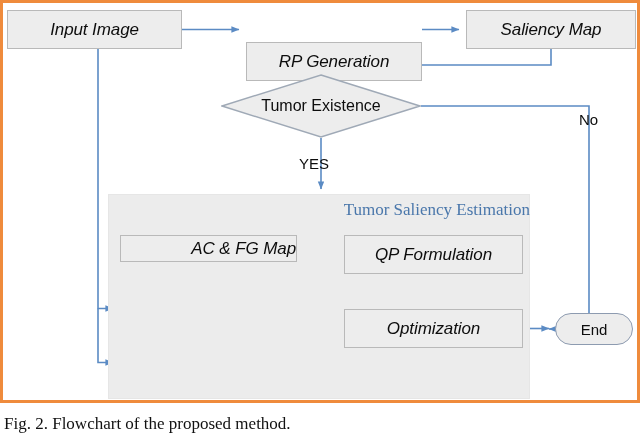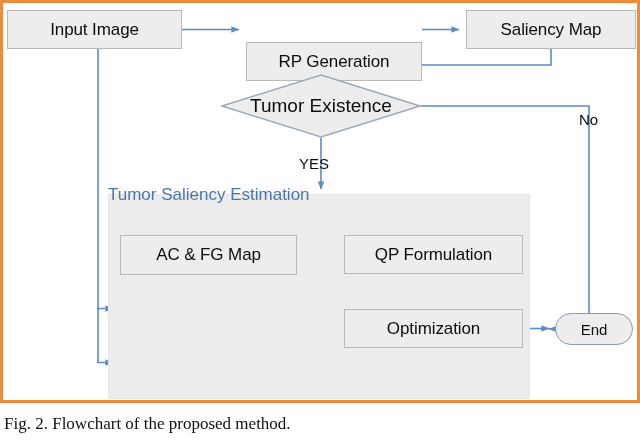--- a/index.html
+++ b/index.html
@@ -41,20 +41,21 @@
     background: #ededed;
     border: 1px solid #b9b9b9;
     box-sizing: border-box;
     display: flex;
     align-items: center;
     justify-content: center;
     color: #0d0d0d;
     font-size: 17px;
     letter-spacing: -0.1px;
     white-space: nowrap;
+    font-style: italic;
   }
 
   
   #node-input-image  { left: 4px;   top: 7px;   width: 175px; height: 39px; }
   #node-rp-gen       { left: 243px; top: 7px;   width: 176px; height: 39px; margin-top: 32px; }
   #node-weighted-map { left: 463px; top: 7px;   width: 170px; height: 39px; }
 
   
   #node-decision {
     position: absolute;
@@ -66,49 +67,50 @@
   #node-decision .diamond-shape {
     position: absolute;
     inset: 0;
   }
   #node-decision .diamond-label {
     position: absolute;
     inset: 0;
     display: flex;
     align-items: center;
     justify-content: center;
-    font-size: 19px;
+    font-size: 16px;
     color: #0d0d0d;
     white-space: nowrap;
   }
 
   
   #panel-tse {
     position: absolute;
     left: 105px;
     top: 191px;
     width: 422px;
     height: 205px;
     background: #ececec;
     border: 1px solid #e6e6e6;
     box-sizing: border-box;
   }
   #panel-tse-title {
     position: absolute;
     left: 105px;
-    top: 182px;
+    top: 197px;
     width: 422px;
-    text-align: left;
+    text-align: right;
     font-size: 17px;
     color: #4a77ab;
     white-space: nowrap;
-  }
-
-  
-  #node-acfg    { left: 117px; top: 232px; width: 177px; height: 40px; }
+    font-family: Liberation Serif, serif;
+  }
+
+  
+  #node-acfg    { left: 117px; top: 232px; width: 177px; height: 27px; justify-content: flex-end; }
   #node-regcorr { left: 117px; top: 286px; width: 177px; height: 39px; }
   #node-ncmap   { left: 117px; top: 340px; width: 177px; height: 39px; }
   #node-qp      { left: 341px; top: 232px; width: 179px; height: 39px; }
   #node-opt     { left: 341px; top: 306px; width: 179px; height: 39px; }
 
   
   #node-end {
     position: absolute;
     left: 552px;
     top: 310px;

